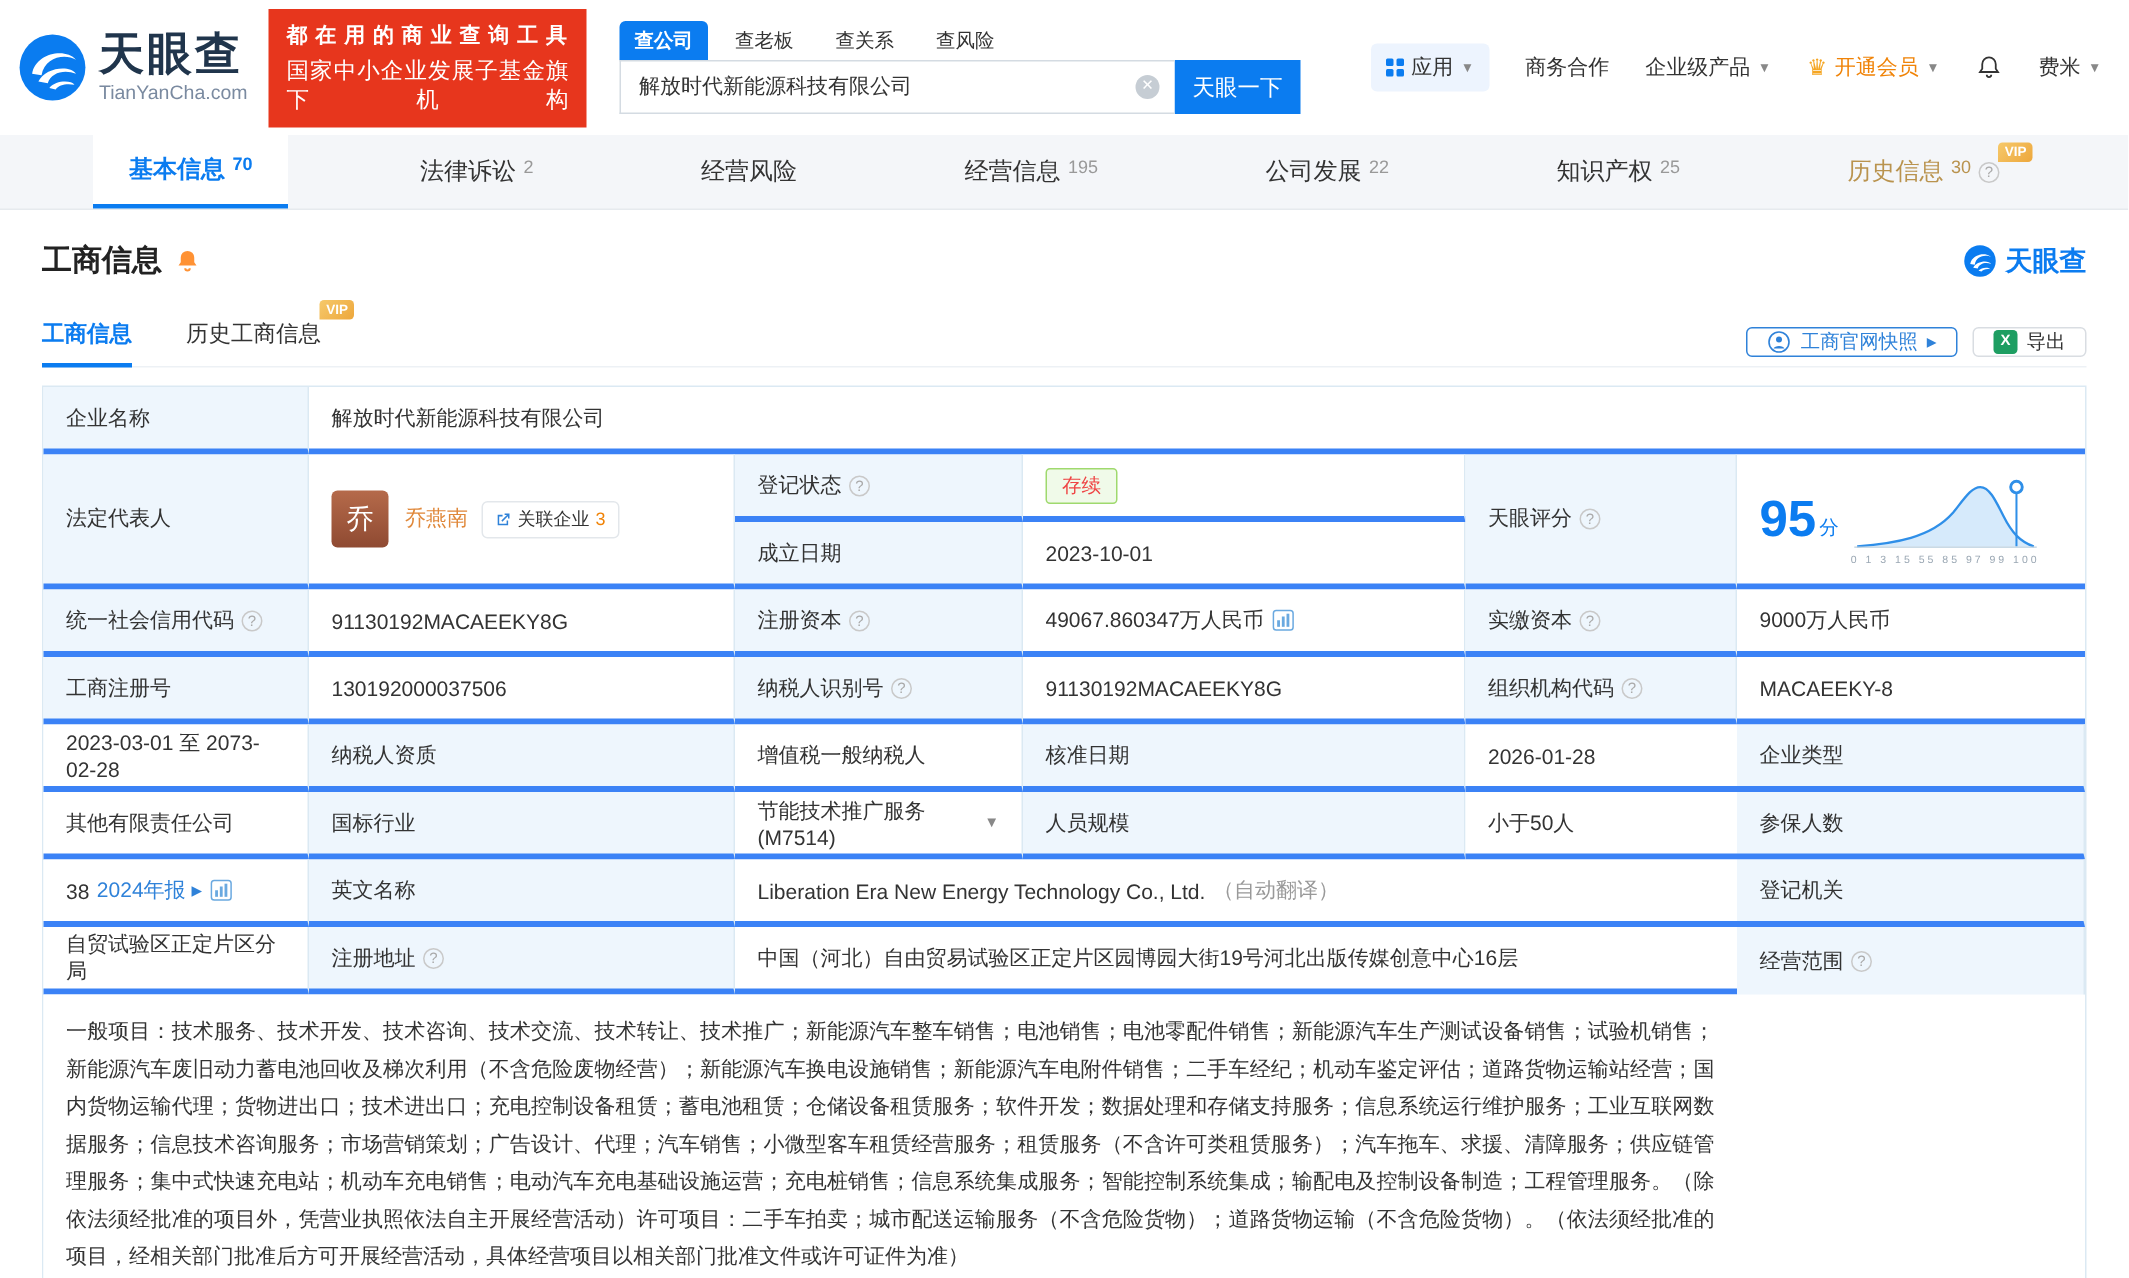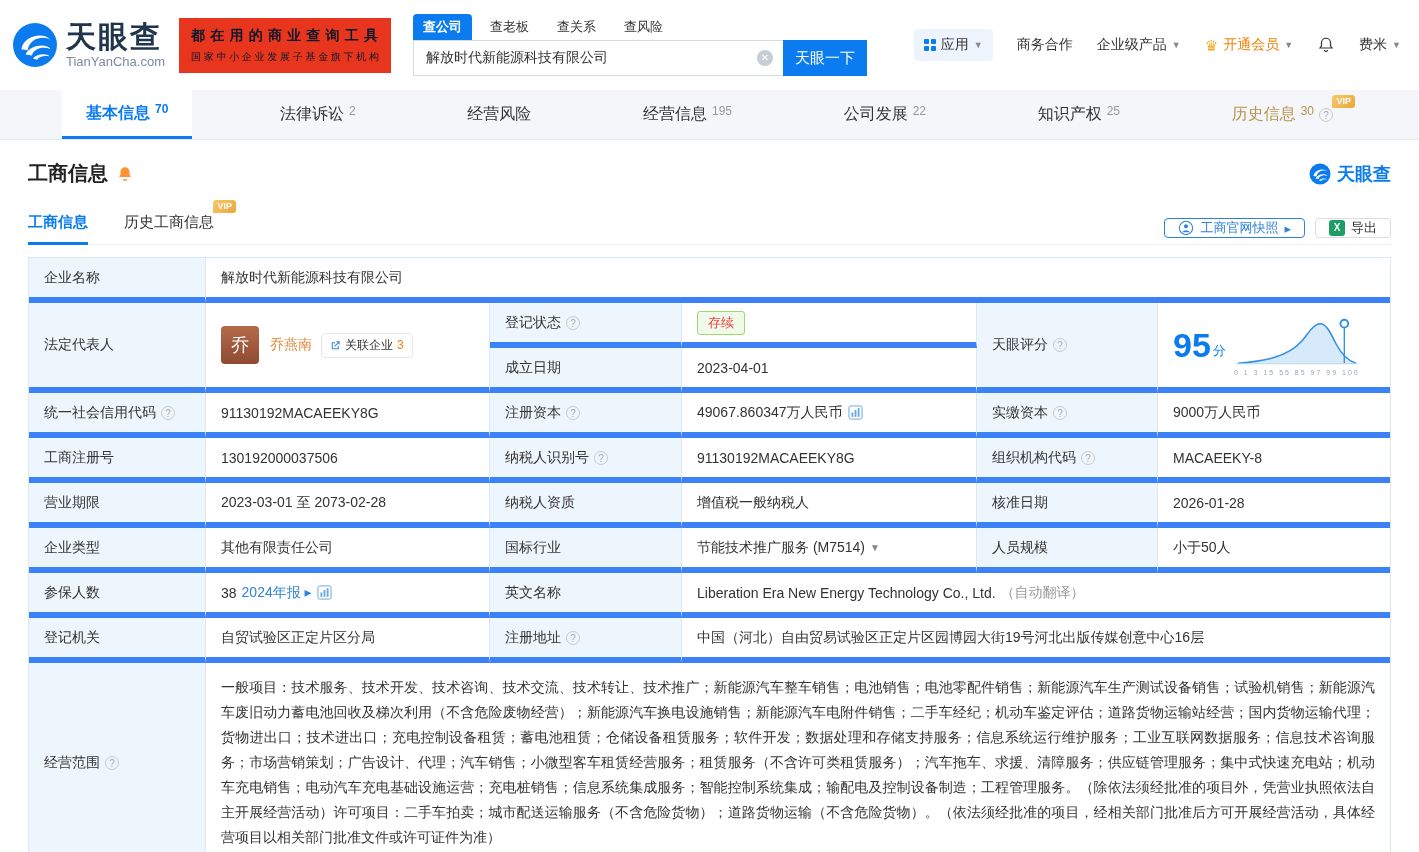--- a/index.html
+++ b/index.html
@@ -7,23 +7,23 @@
     font-family: "Liberation Sans", "DejaVu Sans", sans-serif;
     background: #fff; color: #333; width: 1419px;
   }
   .page { width: 1419px; height: 852px; overflow: hidden; background: #fff; }
 
   
   .topbar { height: 90px; display: flex; align-items: center; padding: 0 18px 0 12px; background:#fff; }
   .logo { display: flex; align-items: center; gap: 8px; cursor: pointer; }
   .logo-cn { font-size: 30px; font-weight: bold; color: #20354c; letter-spacing: 2px; line-height: 1; }
   .logo-en { font-size: 13px; color: #7a8aa0; margin-top: 2px; }
-  .banner { margin-left: 14px; background: #e7361d; color: #0f172a; width: 212px; padding: 9px 12px; }
+  .banner { margin-left: 14px; background: #e7361d; color: #ffffff; width: 212px; padding: 9px 12px; }
   .banner-l1 { font-size: 14px; font-weight: bold; text-align: justify; text-align-last: justify; letter-spacing: 1px; }
-  .banner-l2 { font-size: 10px; margin-top: 5px; text-align: justify; text-align-last: justify; }
+  .banner-l2 { font-size: 15px; margin-top: 5px; text-align: justify; text-align-last: justify; }
 
   .search-block { margin-left: 22px; }
   .search-tabs { display: flex; gap: 8px; align-items: flex-end; }
   .search-tab { font-size: 13px; color: #333; padding: 4px 10px; cursor: pointer; }
   .search-tab.active { background: #0b7cf0; color: #fff; border-radius: 4px 4px 0 0; font-weight: bold; }
   .search-row { display: flex; }
   .search-input-wrap { position: relative; width: 370px; }
   .search-input-wrap input {
     width: 100%; height: 36px; border: 1px solid #d4dbe2; border-right: none;
     padding: 0 34px 0 12px; font-size: 14px; color: #333; outline: none;
@@ -100,21 +100,21 @@
     font-size: 10px; font-weight: bold; text-align: center; line-height: 16px;
   }
 
   
   .info-table {
     margin: 12px 28px 14px; display: grid;
     grid-template-columns: 177px 284px 192px 295px 181px 1fr;
     grid-template-rows: 45px 45px 45px repeat(6, 45px) auto;
     border: 1px solid #dbe9f3; font-size: 14px;
   }
-  .cell { border-right: 1px solid #dbe9f3; border-bottom: 6px solid #3b82f6; padding: 0 15px; display: flex; align-items: center; gap: 5px; }
+  .cell { border-right: 1px solid #dbe9f3; border-bottom: 4px solid #3b82f6; padding: 0 15px; display: flex; align-items: center; gap: 5px; }
   .lbl { background: #eef6fd; color: #333; }
   .val { background: #fff; color: #333; }
   .span5 { grid-column: span 5; }
   .span3 { grid-column: span 3; }
   .rspan2 { grid-row: span 2; }
   .nbr { border-right: none; }
   .nbb { border-bottom: none; }
 
   .avatar {
     width: 38px; height: 38px; border-radius: 4px; flex: 0 0 auto;
@@ -343,21 +343,21 @@
           <circle cx="114" cy="9" r="4" fill="#fff" stroke="#2f8fe8" stroke-width="2"></circle>
           <line x1="2" y1="50.5" x2="128" y2="50.5" stroke="#b9cedd" stroke-width="1"></line>
         </svg>
         <div class="axis-labels">0 1 3 15 55 85 97 99 100</div>
       </span>
     </div>
     <div class="cell lbl">
         <span>成立日期</span>
       </div>
     <div class="cell val">
-        <span>2023-04-01</span>
+        <span>2023-10-01</span>
       </div>
 
     <div class="cell lbl">
       <span>统一社会信用代码</span>
         <span class="help"></span>
     </div>
     <div class="cell val">
         <span>91130192MACAEEKY8G</span>
       </div>
     <div class="cell lbl">
@@ -395,23 +395,20 @@
         <span>91130192MACAEEKY8G</span>
       </div>
     <div class="cell lbl">
       <span>组织机构代码</span>
         <span class="help"></span>
     </div>
     <div class="cell val nbr">
         <span>MACAEEKY-8</span>
       </div>
 
-    <div class="cell lbl">
-        <span>营业期限</span>
-      </div>
     <div class="cell val">
         <span>2023-03-01 至 2073-02-28</span>
       </div>
     <div class="cell lbl">
         <span>纳税人资质</span>
       </div>
     <div class="cell val">
         <span>增值税一般纳税人</span>
       </div>
     <div class="cell lbl">

